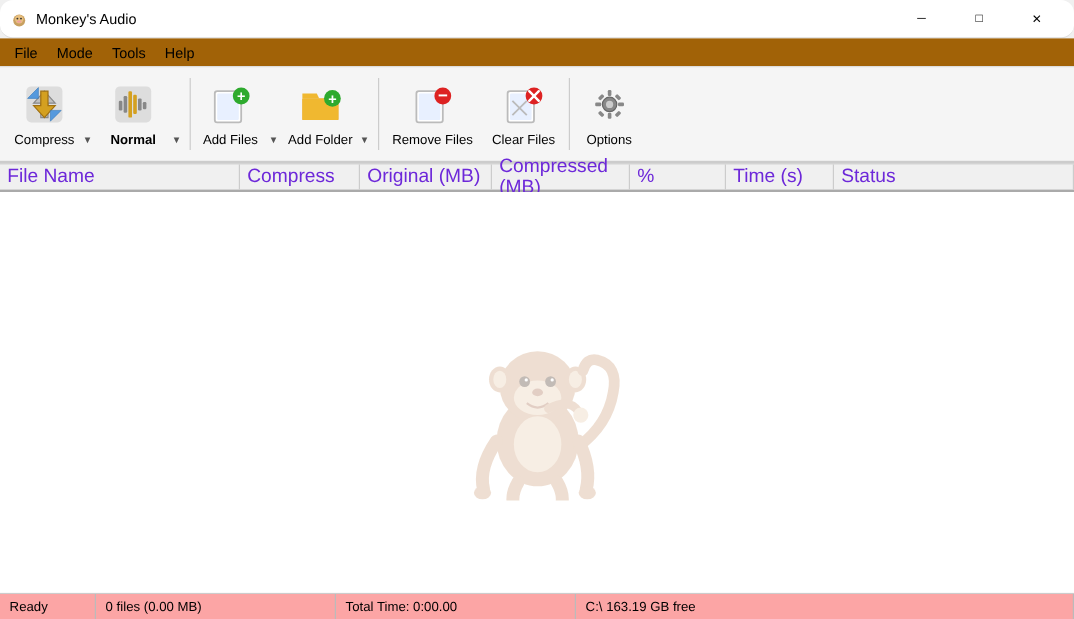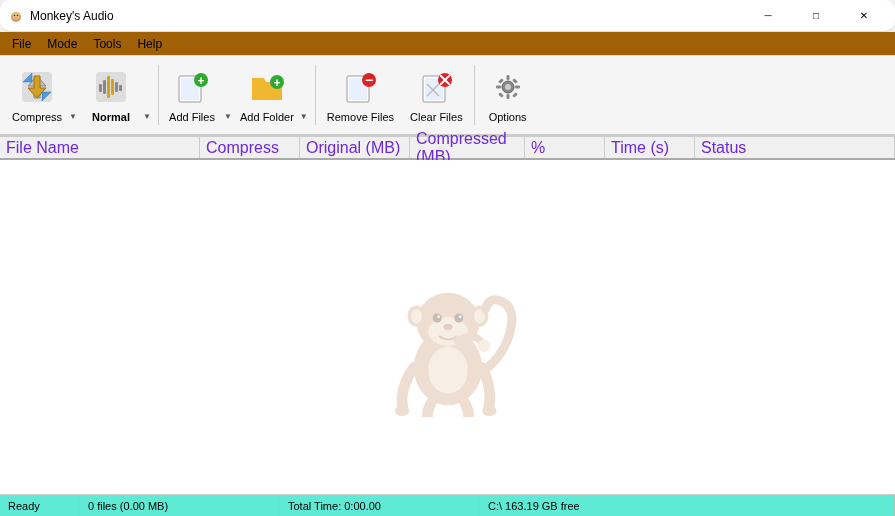--- a/index.html
+++ b/index.html
@@ -179,21 +179,21 @@
       position: relative;
       overflow: hidden;
       display: flex;
       align-items: center;
       justify-content: center;
     }
 
     
     .statusbar {
       height: 22px;
-      background: #5eead4;
+      background: #fca5a5;
       border-top: 1px solid #ccc;
       display: flex;
       align-items: center;
     }
     .status-cell {
       padding: 2px 8px;
       font-size: 11px;
       color: #000;
       border-right: 1px solid #bbb;
       height: 100%;

